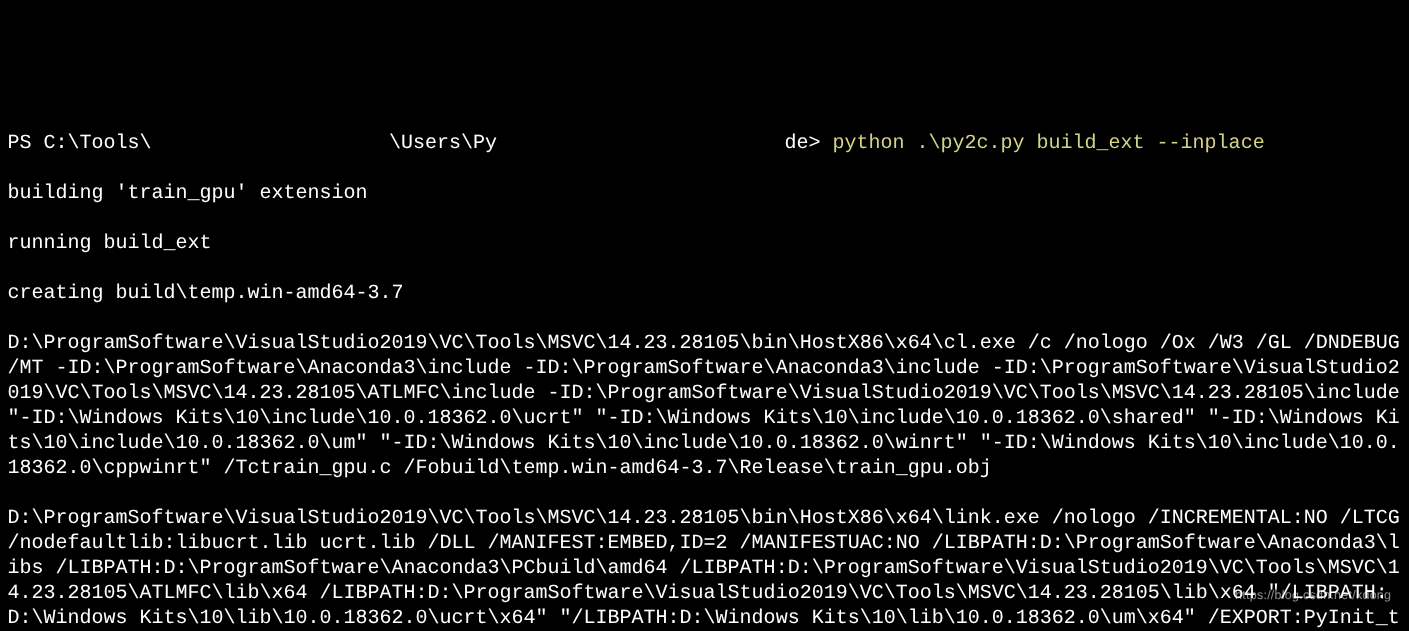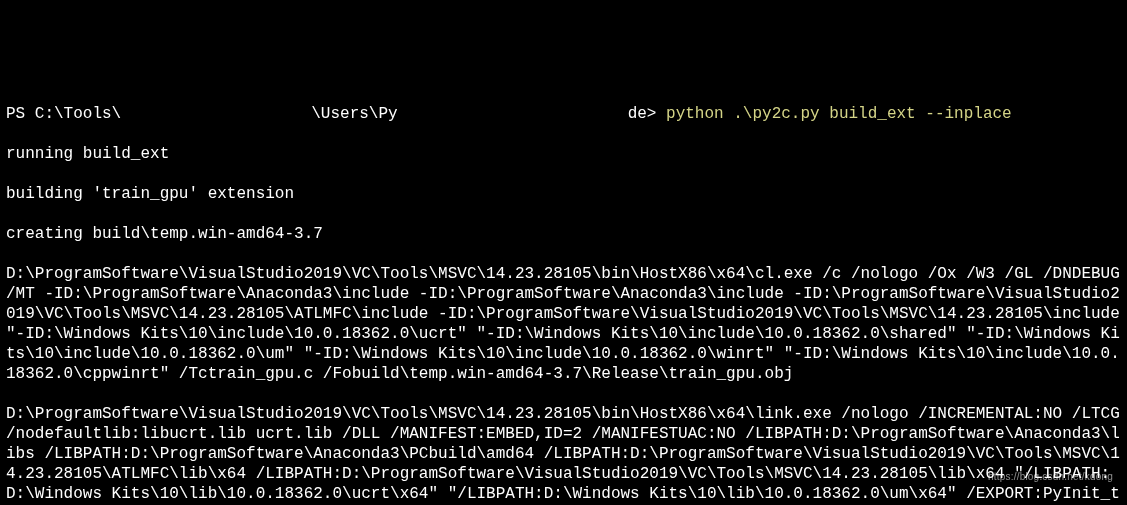--- a/index.html
+++ b/index.html
@@ -55,22 +55,22 @@
       letter-spacing: 0.2px;
     }
   </style>
 </head>
 <body>
 
 
 
 <div class="terminal">
 <div class="prompt-line"><span class="prompt-prefix">PS C:\Tools\</span><span class="redact redact1"></span><span class="prompt-prefix">\Users\Py</span><span class="redact redact3"></span><span class="prompt-prefix">de&gt; </span><span class="command">python .\py2c.py build_ext --inplace</span></div>
+<div class="output">building 'train_gpu' extension</div>
 <div class="output">running build_ext</div>
-<div class="output">building 'train_gpu' extension</div>
 <div class="output">creating build\temp.win-amd64-3.7</div>
 <div class="output">D:\ProgramSoftware\VisualStudio2019\VC\Tools\MSVC\14.23.28105\bin\HostX86\x64\cl.exe /c /nologo /Ox /W3 /GL /DNDEBUG /MT -ID:\ProgramSoftware\Anaconda3\include -ID:\ProgramSoftware\Anaconda3\include -ID:\ProgramSoftware\VisualStudio2019\VC\Tools\MSVC\14.23.28105\ATLMFC\include -ID:\ProgramSoftware\VisualStudio2019\VC\Tools\MSVC\14.23.28105\include "-ID:\Windows Kits\10\include\10.0.18362.0\ucrt" "-ID:\Windows Kits\10\include\10.0.18362.0\shared" "-ID:\Windows Kits\10\include\10.0.18362.0\um" "-ID:\Windows Kits\10\include\10.0.18362.0\winrt" "-ID:\Windows Kits\10\include\10.0.18362.0\cppwinrt" /Tctrain_gpu.c /Fobuild\temp.win-amd64-3.7\Release\train_gpu.obj</div>
 <div class="output">D:\ProgramSoftware\VisualStudio2019\VC\Tools\MSVC\14.23.28105\bin\HostX86\x64\link.exe /nologo /INCREMENTAL:NO /LTCG /nodefaultlib:libucrt.lib ucrt.lib /DLL /MANIFEST:EMBED,ID=2 /MANIFESTUAC:NO /LIBPATH:D:\ProgramSoftware\Anaconda3\libs /LIBPATH:D:\ProgramSoftware\Anaconda3\PCbuild\amd64 /LIBPATH:D:\ProgramSoftware\VisualStudio2019\VC\Tools\MSVC\14.23.28105\ATLMFC\lib\x64 /LIBPATH:D:\ProgramSoftware\VisualStudio2019\VC\Tools\MSVC\14.23.28105\lib\x64 "/LIBPATH:D:\Windows Kits\10\lib\10.0.18362.0\ucrt\x64" "/LIBPATH:D:\Windows Kits\10\lib\10.0.18362.0\um\x64" /EXPORT:PyInit_train_gpu build\temp.win-amd64-3.7\Release\train_gpu.obj /OUT:C:\Users\kdy\Desktop\train_gpu\Code\PyTorchCode\image_caption\code\train_gpu.cp37-win_amd64.pyd /IMPLIB:build\temp.win-amd64-3.7\Release\train_gpu.cp37-win_amd64.lib</div>
 
 
 
 </div>
 
 <div class="watermark">https://blog.csdn.net/kdong</div>
 

